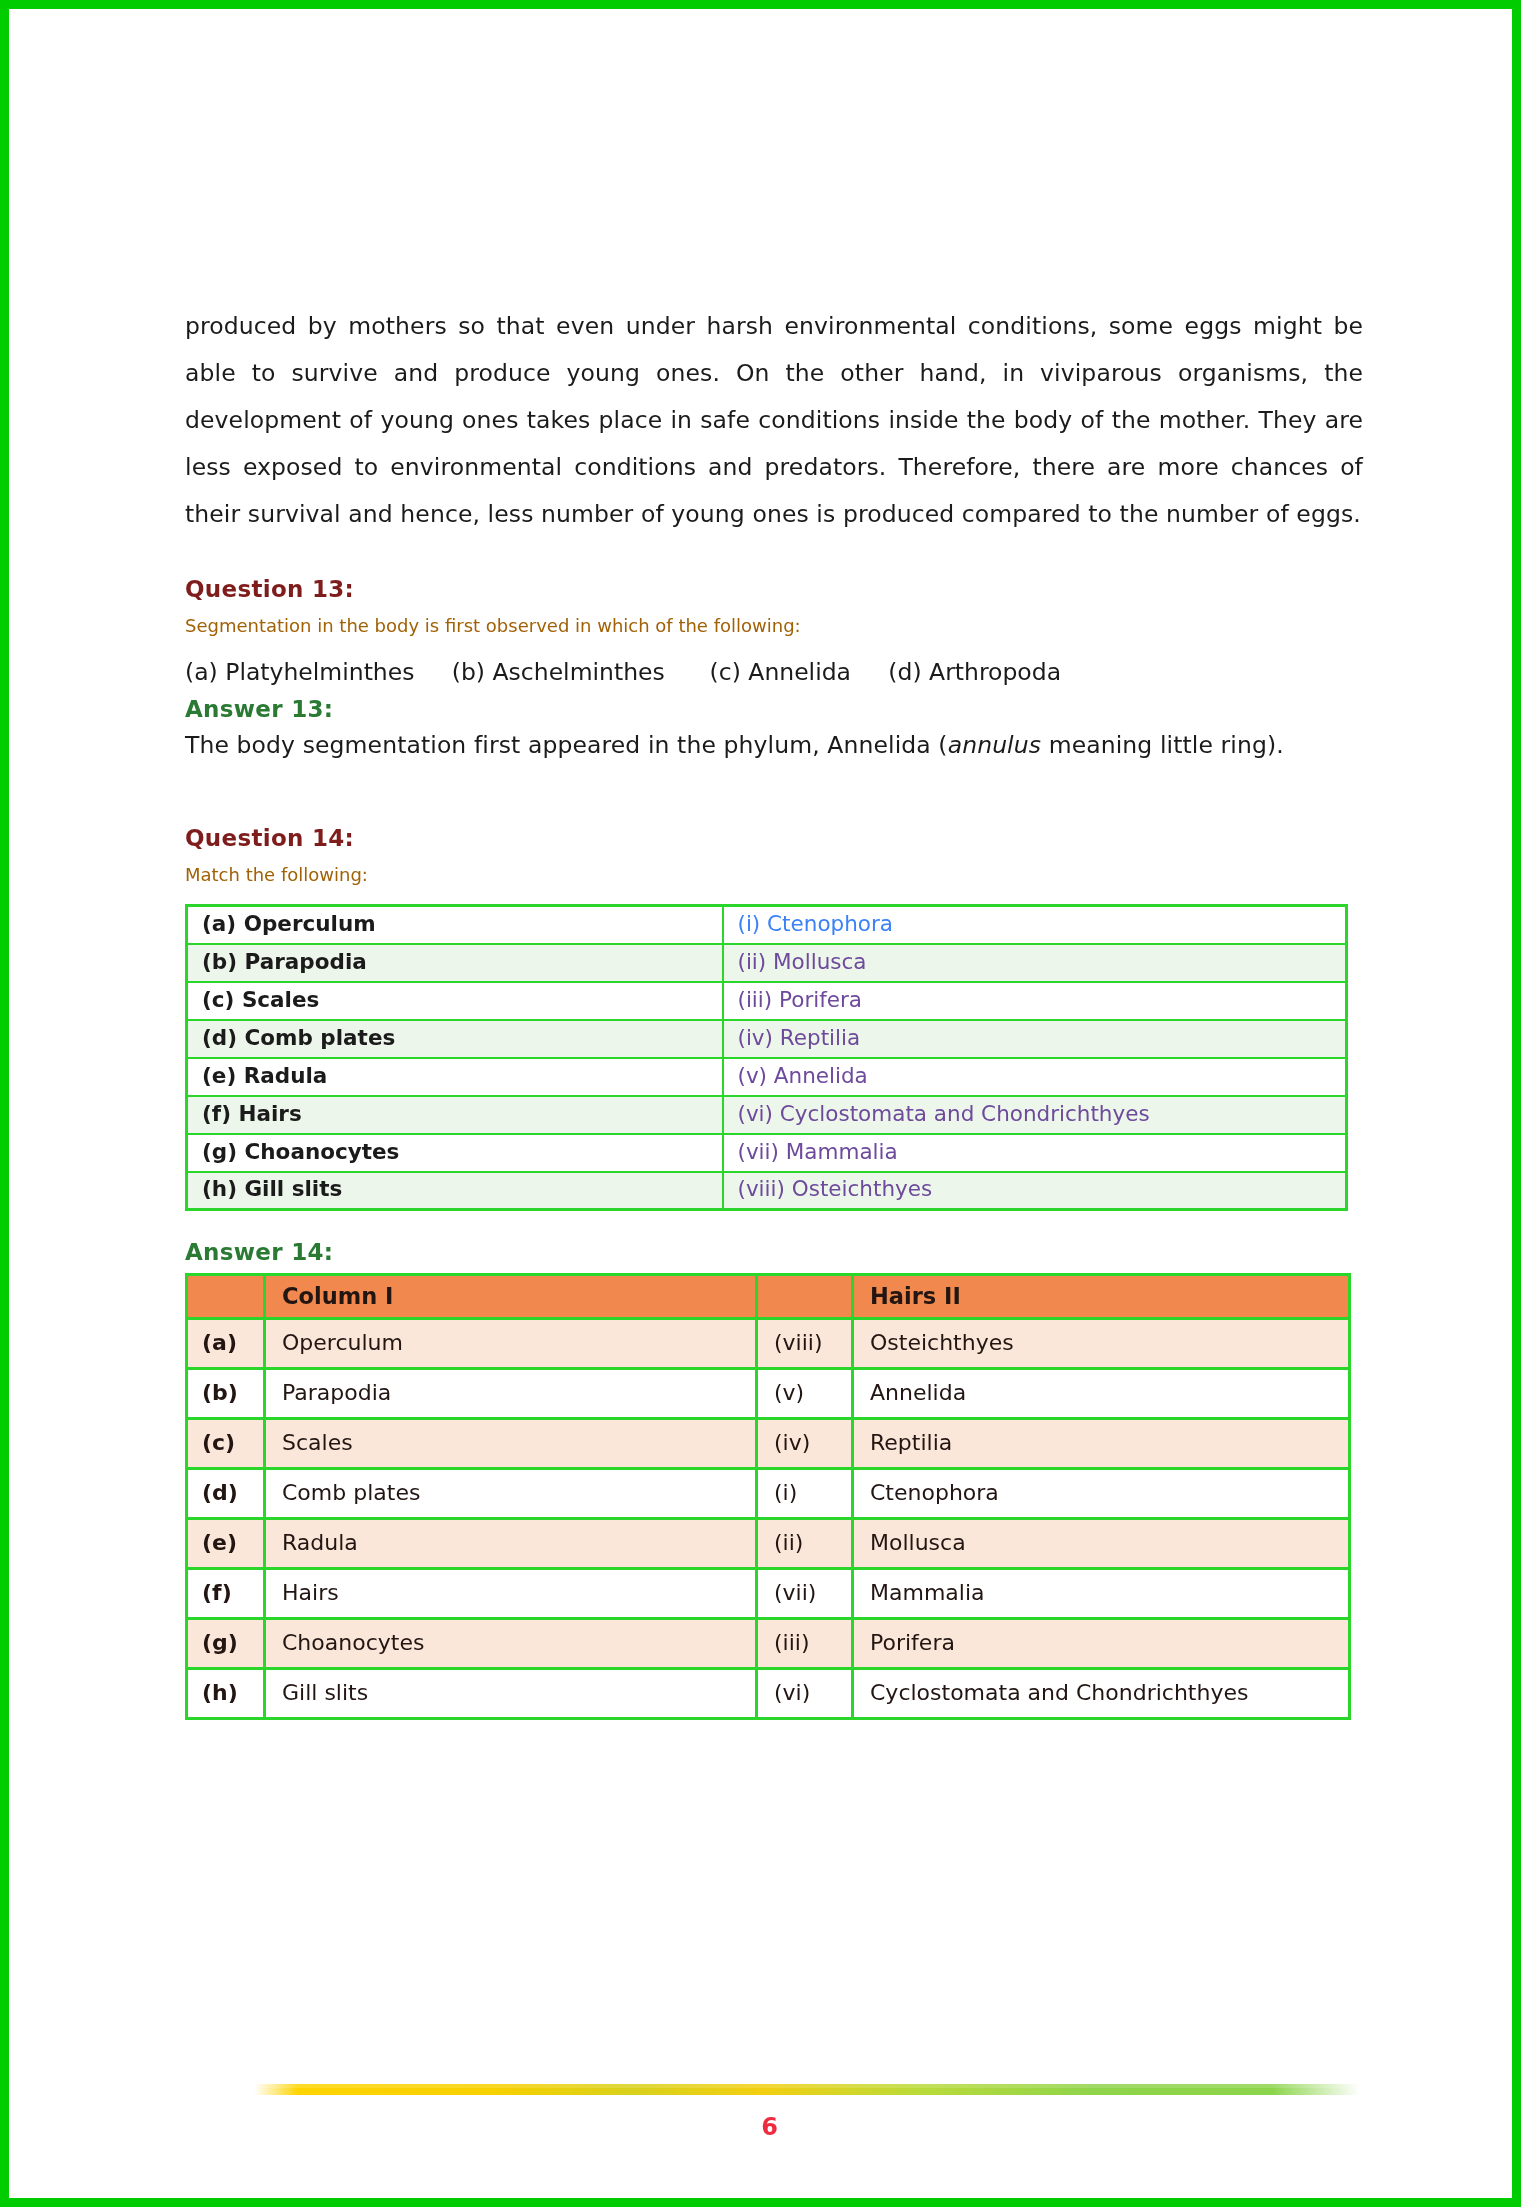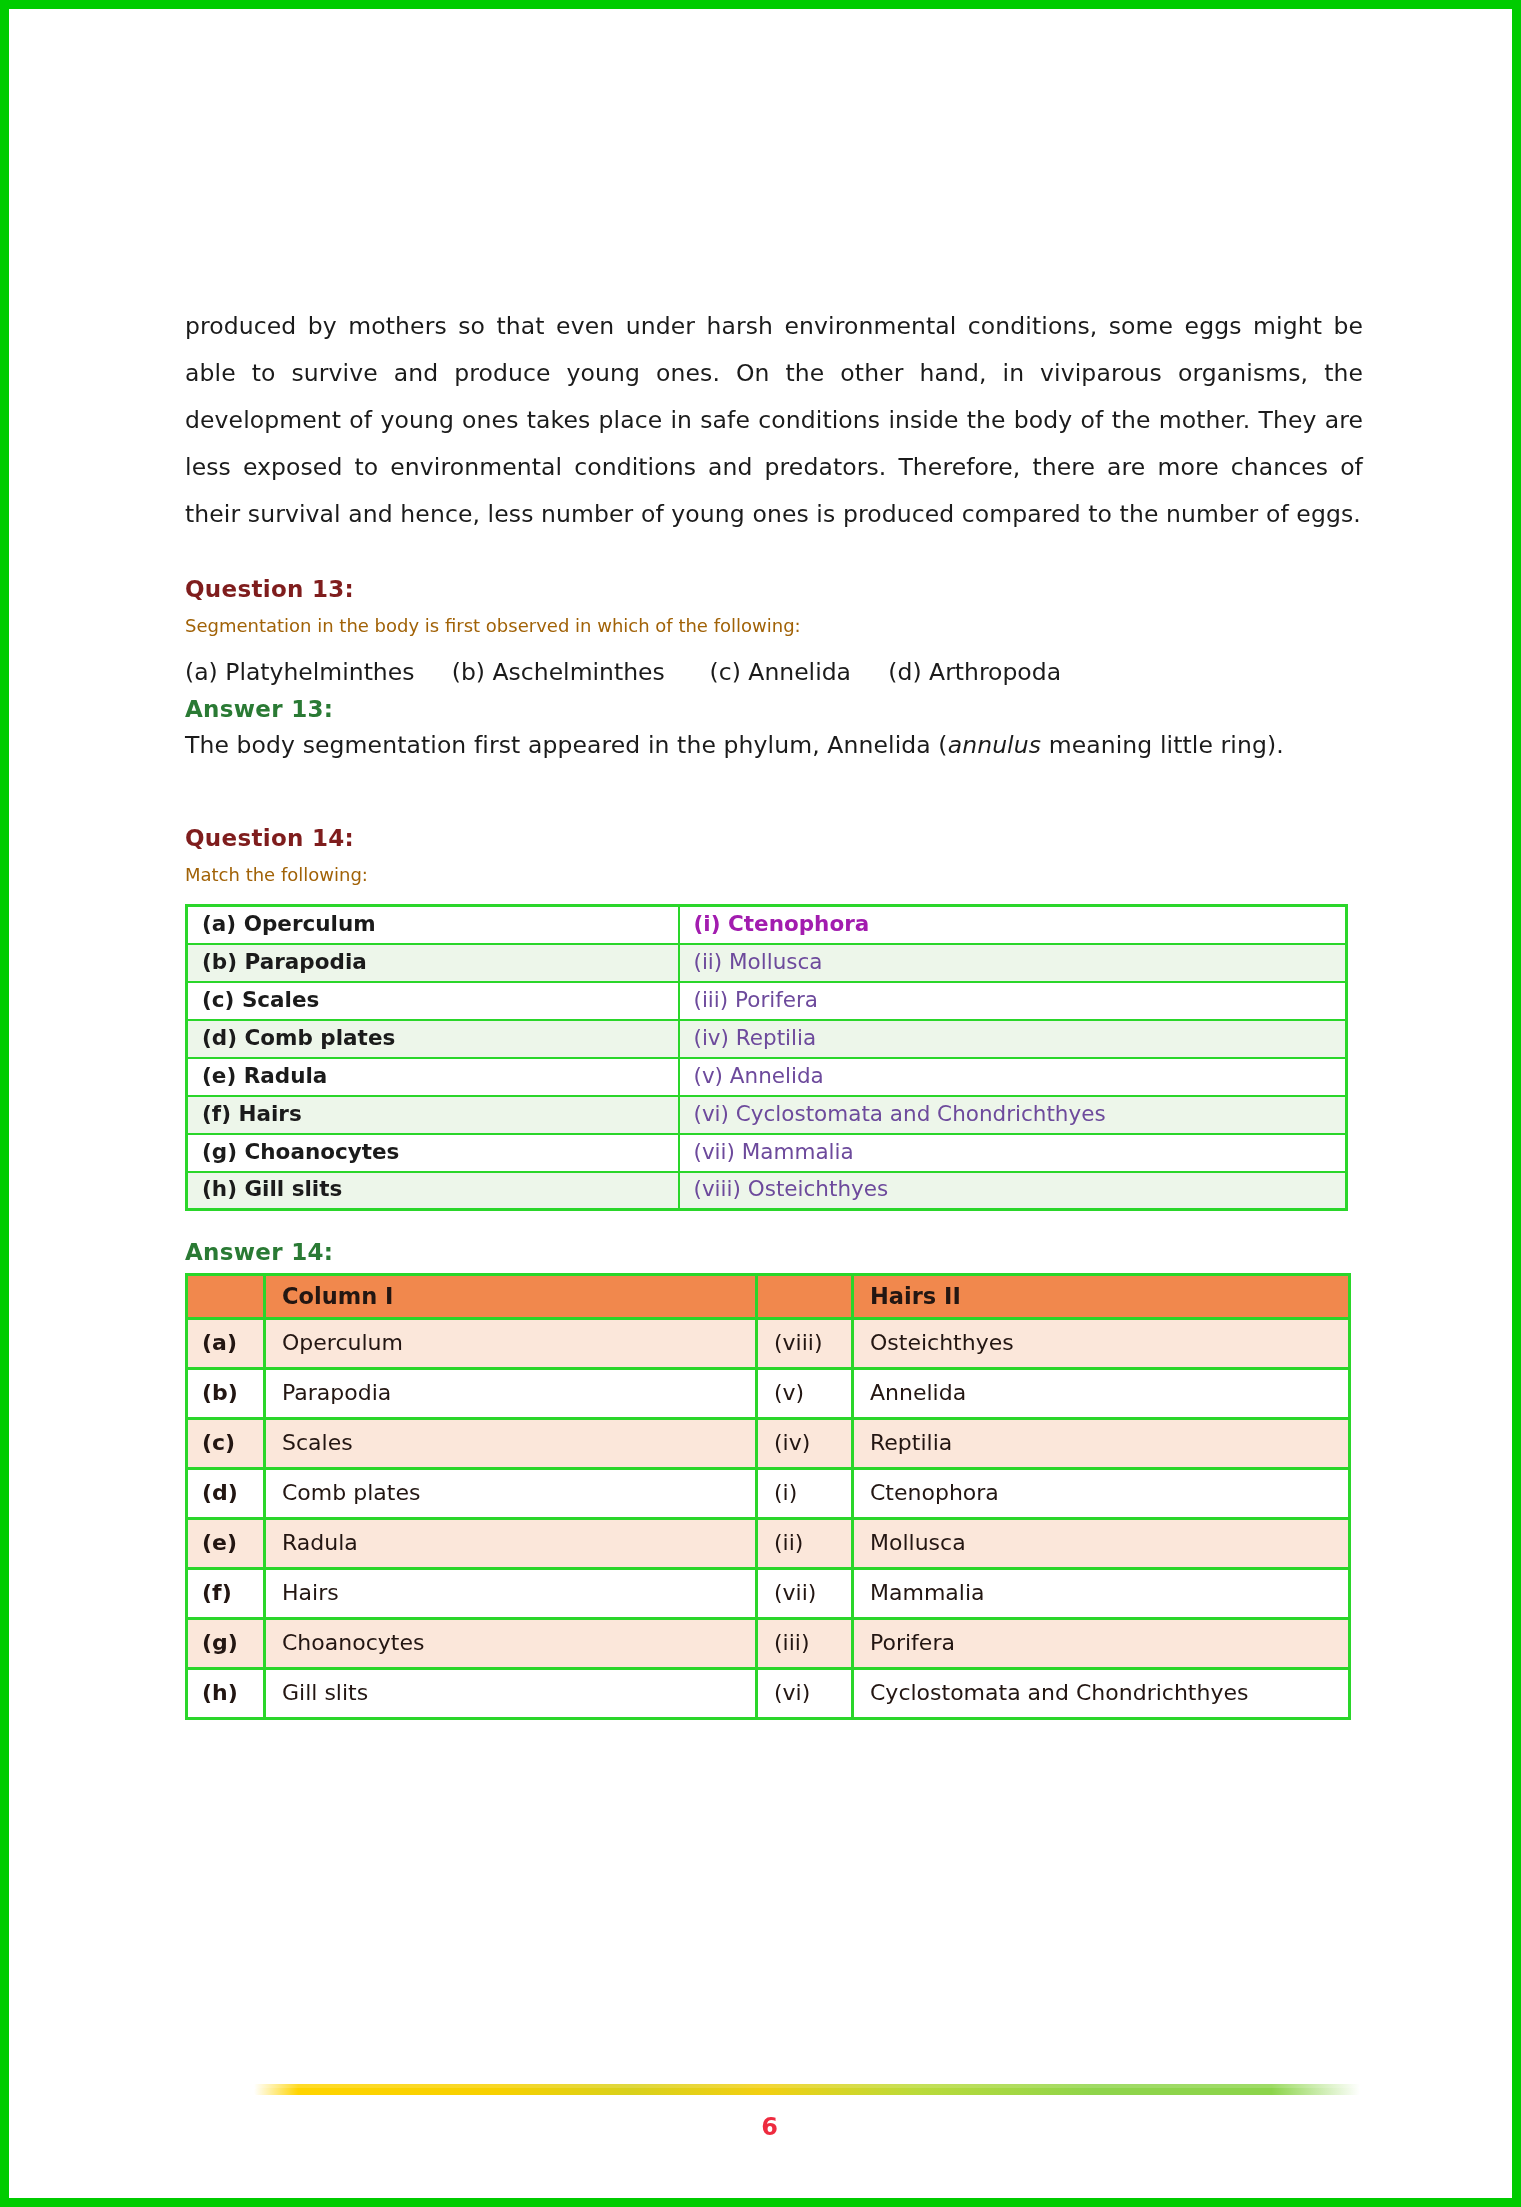--- a/index.html
+++ b/index.html
@@ -95,32 +95,32 @@
   .match-table td {
     border: 2px solid #2ad62a;
     height: 38px;
     padding: 2px 10px 4px 14px;
     vertical-align: middle;
     font-size: 21.5px;
     line-height: 26px;
     white-space: nowrap;
   }
   .match-table td.left-cell {
-    width: 492px;
+    width: 536px;
     font-weight: bold;
     color: #1b1b1b;
   }
   .match-table td.right-cell {
     color: #6d4a9c;
   }
   .match-table tr.tint td { background: #edf6ea; margin-top: 32px; }
   .match-table tr.plainrow td { background: #ffffff; }
   .match-table td.right-cell.bold-violet {
-    font-weight: bold;
-    color: #a21caf;
+    font-weight: normal;
+    color: #3b82f6;
     margin-left: 16px;
   }
 
   
   .ans-table {
     border-collapse: collapse;
     width: 1163px;
     margin-top: 8px;
     table-layout: fixed;
     border: 3px solid #2ad62a;

